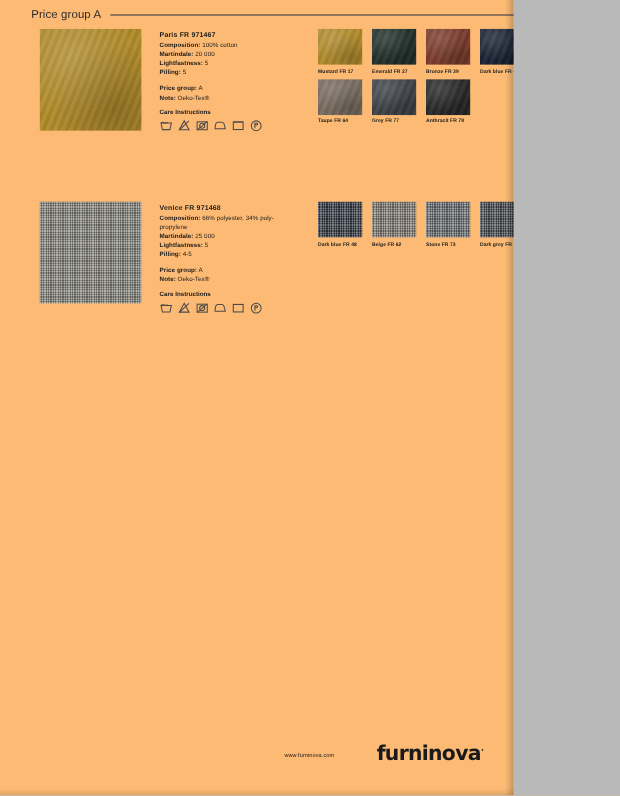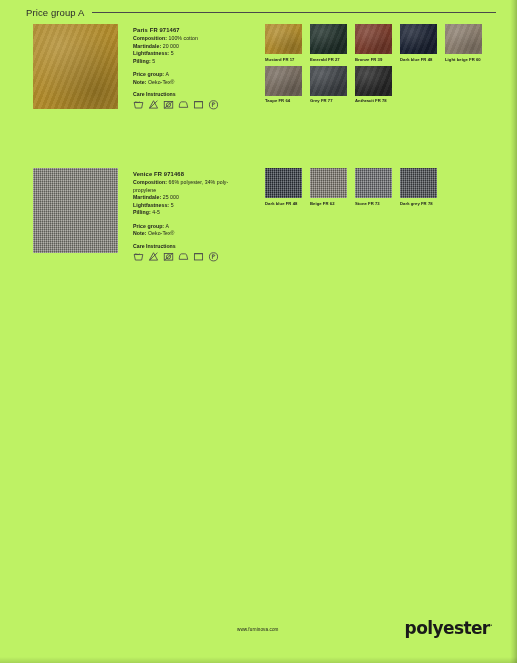--- a/index.html
+++ b/index.html
@@ -5,23 +5,23 @@
   html, body {
     margin: 0;
     padding: 0;
     background: #b9b9b9;
   }
   body {
     font-family: "Liberation Sans", sans-serif;
   }
   #page {
     position: relative;
-    width: 517px;
+    width: 428px;
     height: 663px;
-    background: #bef264;
+    background: #fdba74;
     overflow: hidden;
     box-sizing: border-box;
   }
   
   #page::after {
     content: "";
     position: absolute;
     top: 0; right: 0;
     width: 7px; height: 663px;
     background: linear-gradient(to right, rgba(255,255,255,0) 0%, rgba(0,0,0,0.10) 55%, rgba(0,0,0,0.22) 100%);
@@ -374,16 +374,16 @@
                 <div class="tex" style="background-color:#4a4e52;background-image:repeating-linear-gradient(90deg, rgba(255,255,255,.22) 0 1px, rgba(0,0,0,.16) 1px 2px),repeating-linear-gradient(0deg, rgba(255,255,255,.16) 0 1px, rgba(0,0,0,.20) 1px 2px);"></div>
               </div>
               <div class="color-label">Dark grey FR 78</div>
             </div>
           </div>
         </div>
       </div>
     </div>
 
   <div class="footer-url">www.furninova.com</div>
-  <div class="logo"><span>polyester</span><span class="reg">•</span></div>
+  <div class="logo"><span>furninova</span><span class="reg">•</span></div>
 
   <div class="page-bottom-shade"></div>
 </div>
 
 </body></html>

